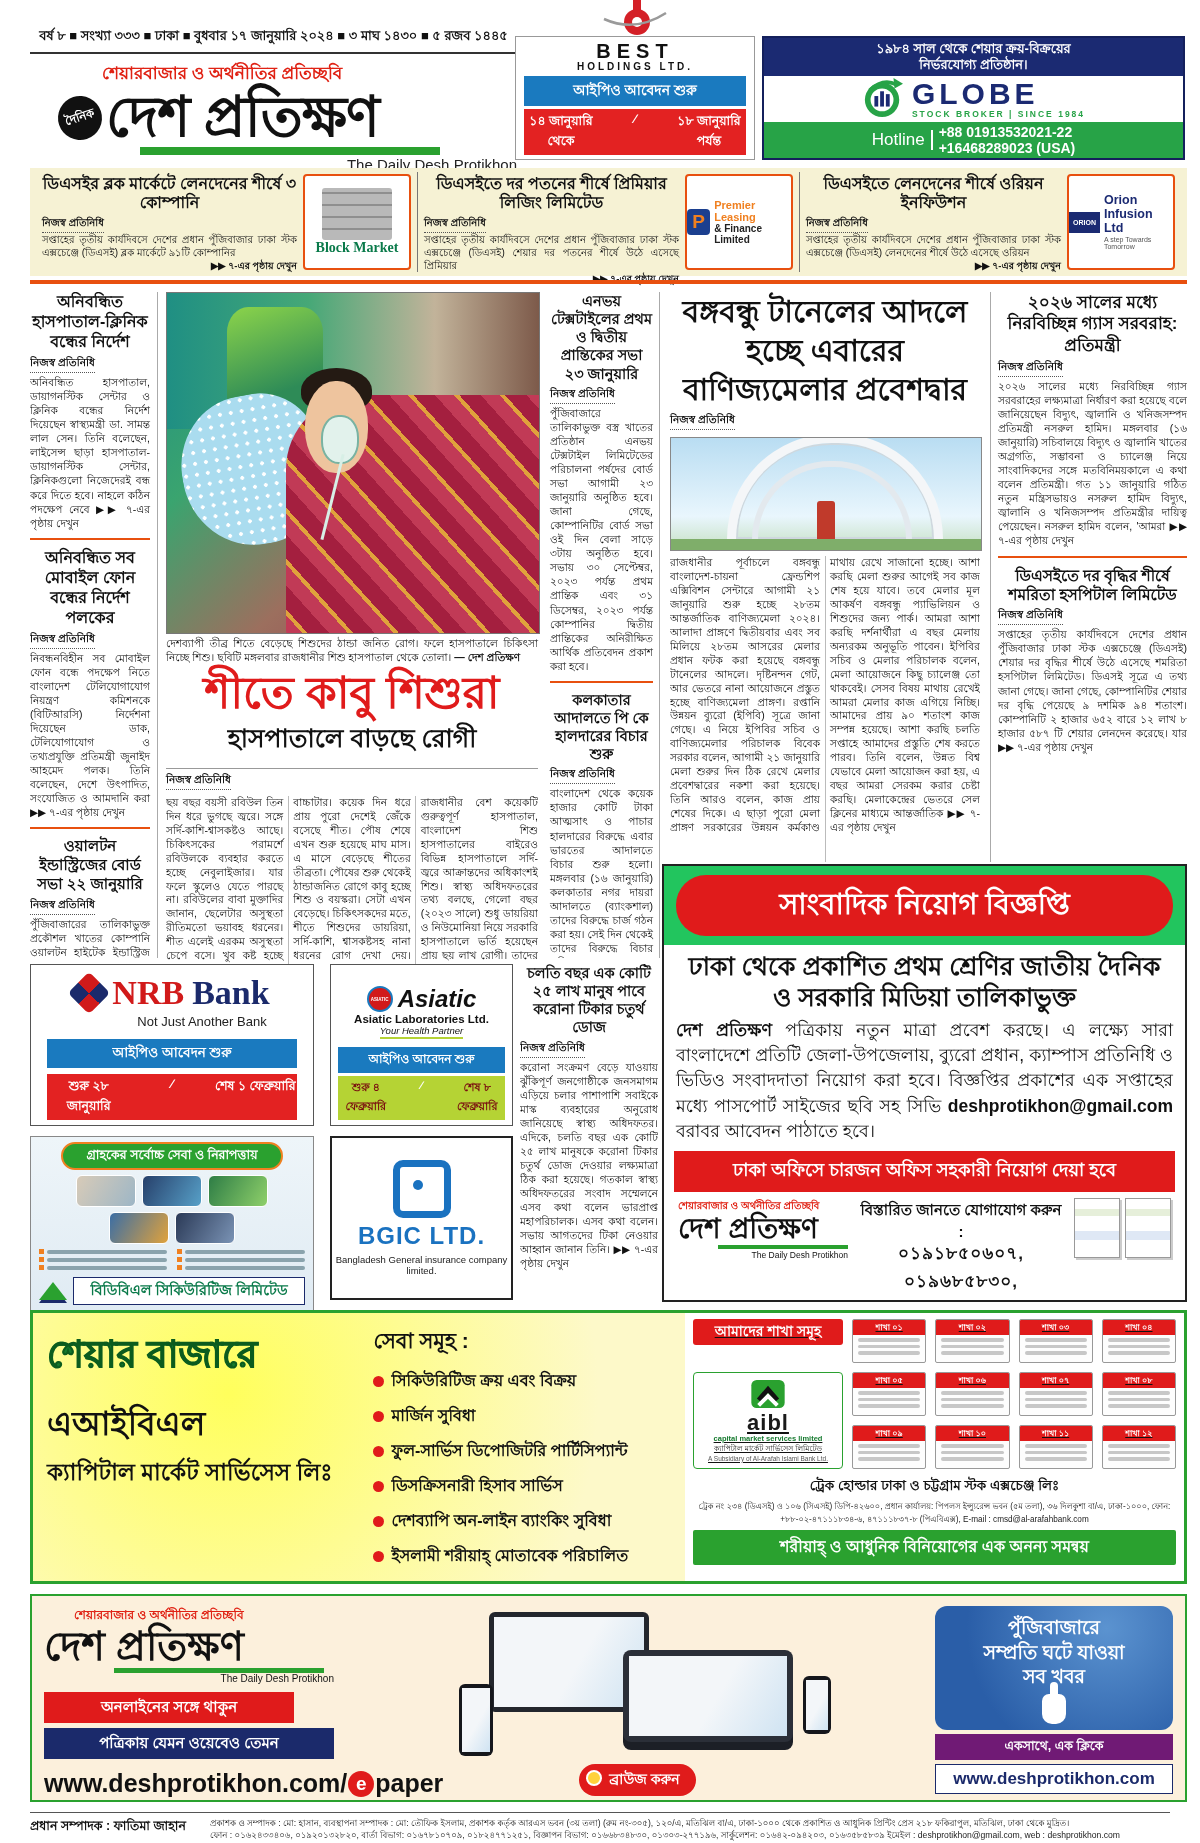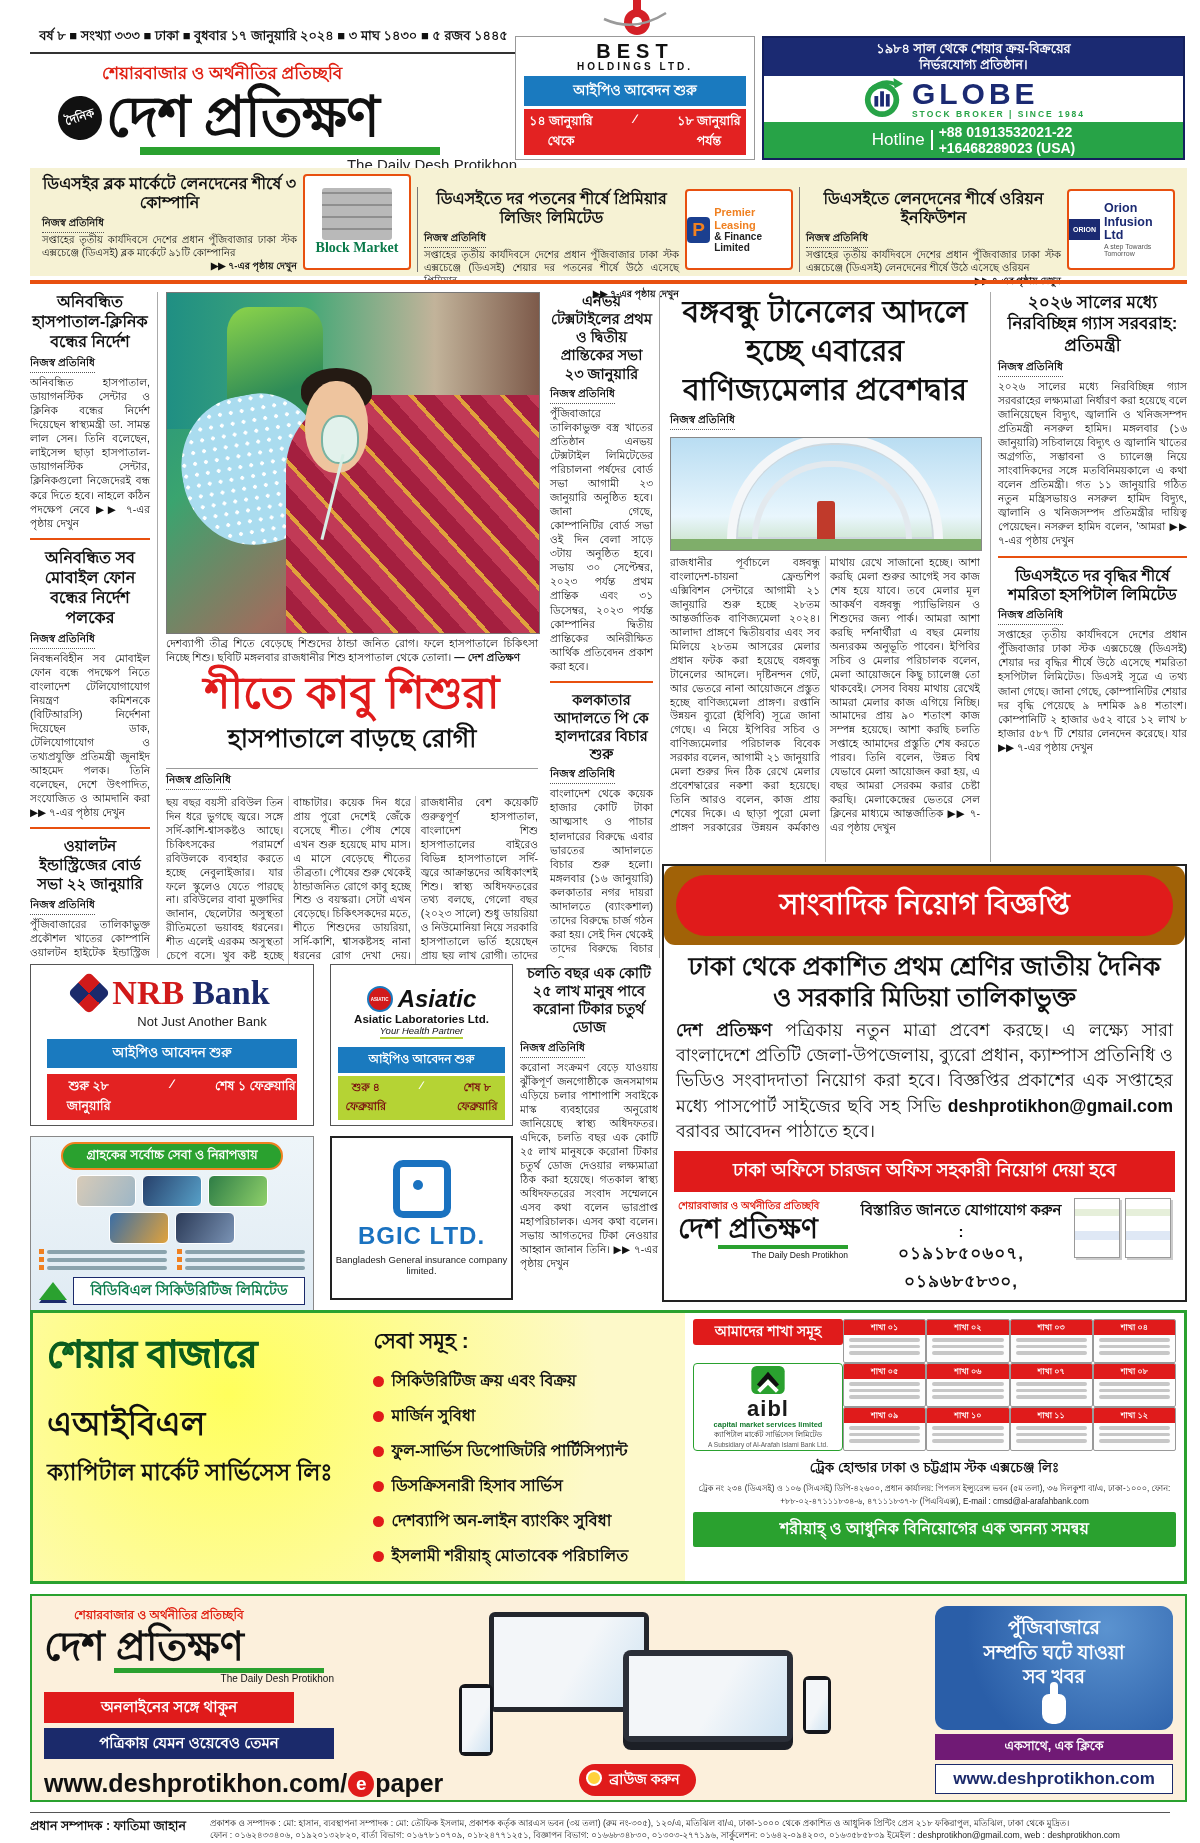--- a/index.html
+++ b/index.html
@@ -39,21 +39,21 @@
   .globe-name{color:#1b2a72;font-size:30px;font-weight:900;letter-spacing:4px;line-height:1;}
   .globe-sub{color:#27a347;font-size:8.5px;font-weight:bold;letter-spacing:2px;}
   .globe-hot{background:#27a347;color:#fff;display:flex;align-items:center;justify-content:center;gap:6px;padding:2px 0;}
   .globe-hot .hl{font-size:17px;font-weight:normal;border-right:2px solid #fff;padding-right:6px;}
   .globe-hot .ph{font-size:14px;font-weight:900;line-height:1.15;}
   .globe-url{color:#fff;text-align:center;font-weight:bold;font-size:16px;letter-spacing:2px;padding:2px 0;}
 
   
   .teasers{left:30px;top:168px;width:1157px;height:108px;background:#f6f2d4;display:flex;box-sizing:border-box;padding:4px 6px;}
   .teaser{flex:1;display:flex;gap:6px;padding:2px 6px;min-width:0;}
-  .teaser + .teaser{border-left:1px solid #777;margin-top:15px;}
+  .teaser + .teaser{border-left:1px solid #777;}
   .t-txt{flex:1;min-width:0;}
   .t-h{font-size:16px;font-weight:900;text-align:center;line-height:1.2;}
   .t-by{font-size:10px;font-weight:bold;border-bottom:1px dotted #555;display:inline-block;}
   .t-b{font-size:10px;line-height:1.3;}
   .t-more{font-size:9.5px;font-weight:bold;text-align:right;}
   .t-img{flex:0 0 104px;border:2px solid #e8500f;background:#fff;border-radius:4px;
          display:flex;flex-direction:column;align-items:center;justify-content:center;overflow:hidden;}
   .bricks{width:70px;height:52px;background:
       repeating-linear-gradient(0deg,#b9b9b9 0 10px,#8f8f8f 10px 12px),
       repeating-linear-gradient(90deg,rgba(255,255,255,.35) 0 16px,rgba(0,0,0,.18) 16px 18px);
@@ -132,21 +132,21 @@
   .asi-name{font-size:11.5px;font-weight:bold;}
   .asi-slogan{font-size:9.5px;font-style:italic;border-bottom:2px solid #b5d334;padding-bottom:1px;margin-bottom:8px;}
   .bar3{width:167px;text-align:center;font-weight:bold;font-size:12px;padding:3px 0;}
   .bar3.blue{background:#1a7abf;color:#fff;margin-bottom:3px;}
   .bar3.lime{background:#b5d334;color:#7a1010;display:flex;}
   .bar3.lime span{flex:1;font-size:11px;}
   .corona{left:520px;top:964px;width:138px;height:334px;}
 
   
   .recruit{left:662px;top:864px;width:525px;height:438px;border:2px solid #222;box-sizing:border-box;background:#fff;}
-  .rec-head{background:#a16207;padding:9px 12px;border-radius:11px;}
+  .rec-head{background:#22c55e;padding:9px 12px;}
   .rec-pill{background:#e01b1b;border-radius:30px;color:#fff;font-size:29px;font-weight:900;text-align:center;
             padding:6px 10px;}
   .rec-body{padding:6px 12px 0;}
   .rec-title{font-size:25px;font-weight:900;text-align:center;line-height:1.25;}
   .rec-text{font-size:17.5px;line-height:1.45;text-align:justify;margin-top:4px;}
   .rec-text .b{font-weight:900;}
   .rec-redbar{background:#e01b1b;color:#fff;font-size:18px;font-weight:bold;text-align:center;padding:5px 0;margin:7px 10px 0;}
   .rec-bottom{display:flex;align-items:flex-start;padding:6px 14px 0;gap:10px;}
   .rec-logo .tagline2{color:#e02214;font-weight:bold;font-size:10px;}
   .rec-logo .b1{font-size:28px;font-weight:900;line-height:1;}
@@ -196,21 +196,21 @@
   .aibl-c1{flex:1.05;}
   .aibl-title{color:#157a2e;font-size:37px;font-weight:900;-webkit-text-stroke:1px #0b5c1e;}
   .aibl-text{font-size:18.5px;font-weight:bold;line-height:1.5;margin-top:8px;}
   .aibl-b1{font-size:33px;font-weight:900;margin-top:10px;}
   .aibl-b2{font-size:23px;font-weight:800;}
   .aibl-c2{flex:1;}
   .aibl-sl{font-size:21px;font-weight:900;margin-bottom:8px;}
   .svc{display:flex;align-items:center;gap:7px;font-size:16px;font-weight:bold;margin-bottom:8px;}
   .svc .dot{width:11px;height:11px;border-radius:50%;background:#e01b1b;flex:0 0 auto;}
   .aibl-right{flex:1;padding:6px 8px;box-sizing:border-box;display:flex;flex-direction:column;}
-  .bgrid{display:grid;grid-template-columns:150px repeat(4,1fr);grid-auto-rows:44px;gap:0;}
+  .bgrid{display:grid;grid-template-columns:150px repeat(4,1fr);grid-auto-rows:44px;gap:9px;text-decoration:underline;}
   .bhead{background:#e01b1b;color:#fff;font-size:14px;font-weight:900;display:flex;align-items:center;
          justify-content:center;border-radius:3px;height:26px;align-self:start;}
   .blogo{grid-column:1;grid-row:2/4;border:1px solid #2aa12f;border-radius:4px;display:flex;flex-direction:column;
          align-items:center;justify-content:center;background:#fff;padding:2px;}
   .blogo .sub1{color:#157a2e;font-size:7.5px;font-weight:bold;}
   .blogo .sub2{font-size:7.5px;}
   .blogo .sub3{font-size:6.5px;color:#555;}
   .aibl-word{font-size:22px;font-weight:900;color:#1a1a1a;letter-spacing:1px;line-height:1;}
   .branch{border:1px solid #999;border-radius:2px;background:#fdfdfd;overflow:hidden;}
   .branch .bh{background:#e01b1b;color:#fff;font-size:8px;font-weight:bold;text-align:center;padding:1px 0;}

